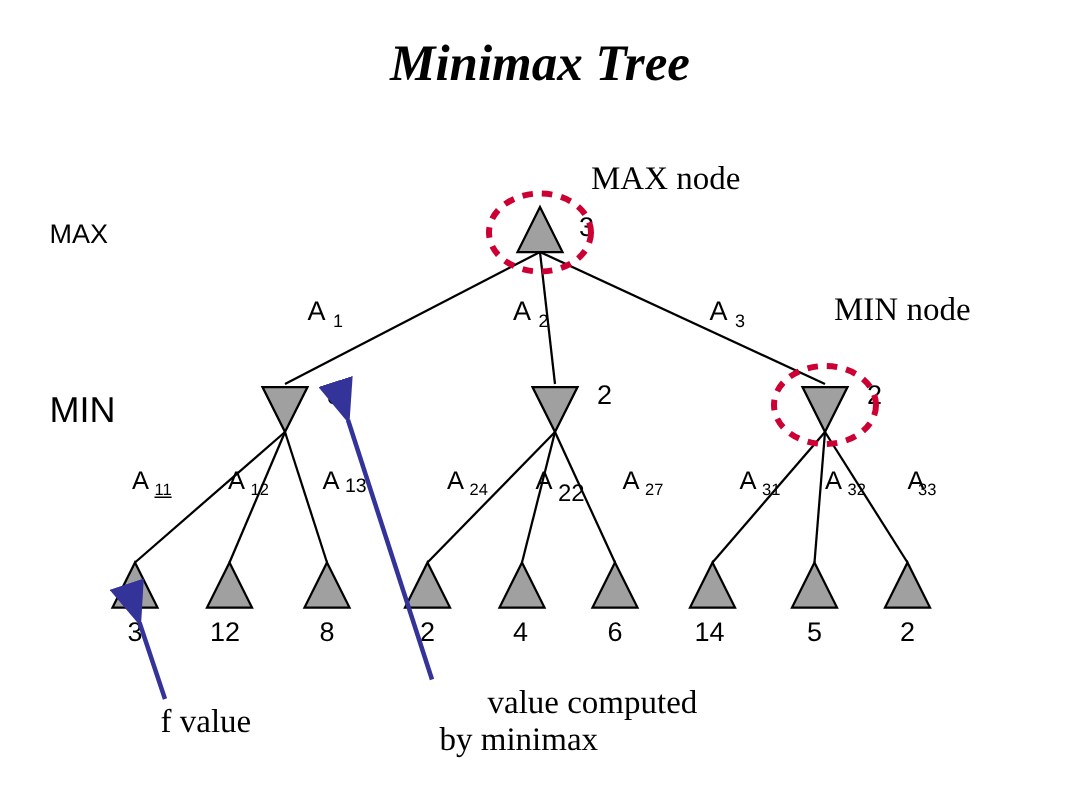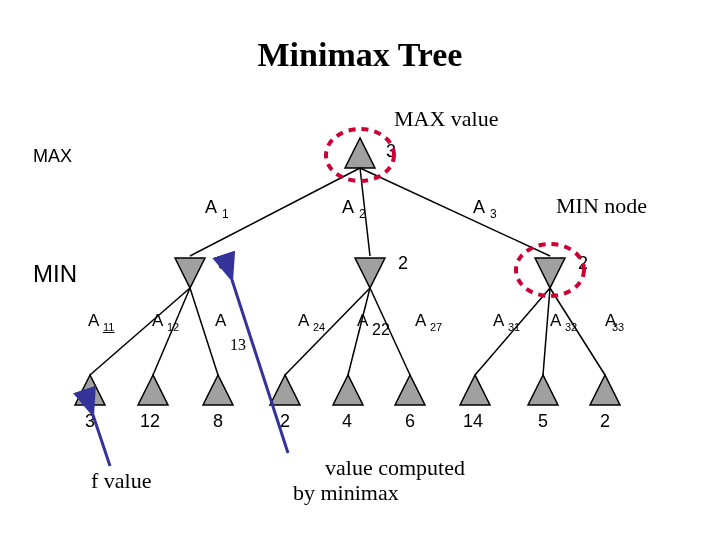--- a/index.html
+++ b/index.html
@@ -6,26 +6,27 @@
     margin: 0;
     padding: 0;
     font-family: "Times New Roman", serif;
     background: #ffffff;
     width: 720px;
     height: 540px;
     position: relative;
   }
   .title {
     position: absolute;
-    top: 36px;
+    top: 24px;
     left: 0;
     width: 720px;
     text-align: center;
     font-size: 34px;
     font-weight: bold;
+    font-style: italic;
   }
   .label {
     position: absolute;
     font-size: 22px;
     font-family: "Times New Roman", serif;
   }
   .small-label {
     position: absolute;
     font-size: 18px;
     font-family: Arial, sans-serif;
@@ -34,23 +35,23 @@
     position: absolute;
     left: 0;
     top: 0;
   }
 </style>
 </head>
 <body>
 
 <div class="title">Minimax Tree</div>
 
-<div class="label" style="top:106px;left:394px;">MAX value</div>
+<div class="label" style="top:106px;left:394px;">MAX node</div>
 <div class="label" style="top:193px;left:556px;">MIN node</div>
-<div class="label" style="top:468px;left:91px;font-family:Liberation Serif, serif;">f value</div>
+<div class="label" style="top:468px;left:107px;font-family:Liberation Serif, serif;">f value</div>
 <div class="label" style="top:455px;left:277px;margin-left:48px;">value computed</div>
 <div class="label" style="top:480px;left:293px;">by minimax</div>
 
 <div class="small-label" style="top:146px;left:33px;font-size:18px;text-align:center;">MAX</div>
 <div class="small-label" style="top:260px;left:33px;font-size:24px;">MIN</div>
 
 <div class="small-label" style="top:141px;left:386px;">3</div>
 
 <div class="small-label" style="top:197px;left:205px;">A</div>
 <div class="small-label" style="top:207px;left:222px;font-size:12px;">1</div>
@@ -63,21 +64,21 @@
 
 <div class="small-label" style="top:253px;left:218px;">3</div>
 <div class="small-label" style="top:253px;left:398px;">2</div>
 <div class="small-label" style="top:253px;left:578px;">2</div>
 
 <div class="small-label" style="top:311px;left:88px;font-size:17px;">A</div>
 <div class="small-label" style="top:321px;left:103px;font-size:11px;text-decoration:underline;">11</div>
 <div class="small-label" style="top:311px;left:152px;font-size:17px;">A</div>
 <div class="small-label" style="top:321px;left:167px;font-size:11px;">12</div>
 <div class="small-label" style="top:311px;left:215px;font-size:17px;">A</div>
-<div class="small-label" style="top:336px;left:230px;font-size:16px;font-family:Liberation Serif, serif;">13</div>
+<div class="small-label" style="top:316px;left:230px;font-size:13px;">13</div>
 
 <div class="small-label" style="top:311px;left:298px;font-size:17px;">A</div>
 <div class="small-label" style="top:321px;left:313px;font-size:11px;">24</div>
 <div class="small-label" style="top:311px;left:357px;font-size:17px;">A</div>
 <div class="small-label" style="top:321px;left:372px;font-size:16px;">22</div>
 <div class="small-label" style="top:311px;left:415px;font-size:17px;">A</div>
 <div class="small-label" style="top:321px;left:430px;font-size:11px;">27</div>
 
 <div class="small-label" style="top:311px;left:493px;font-size:17px;">A</div>
 <div class="small-label" style="top:321px;left:508px;font-size:11px;">31</div>

